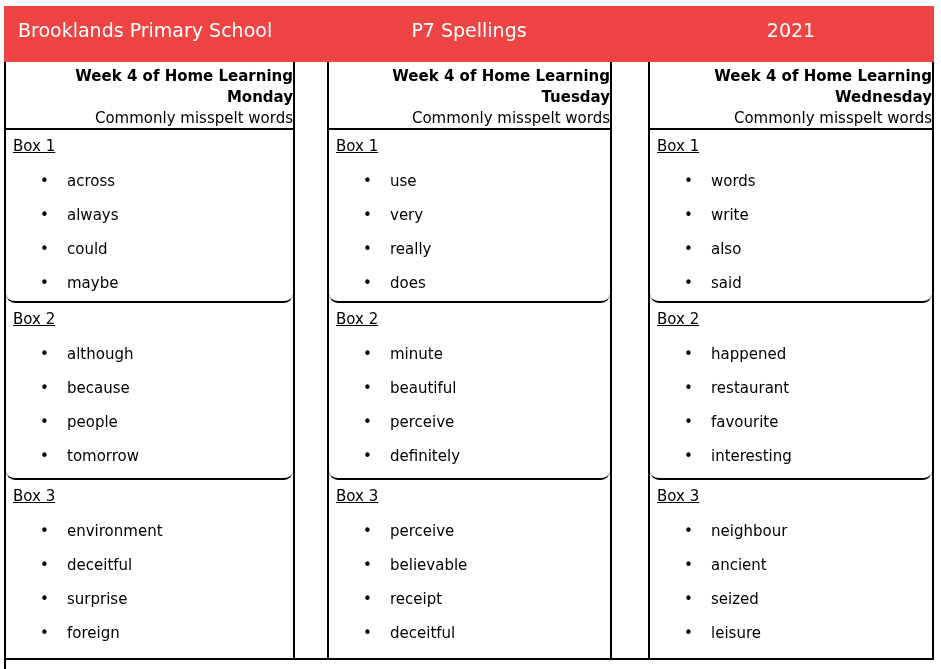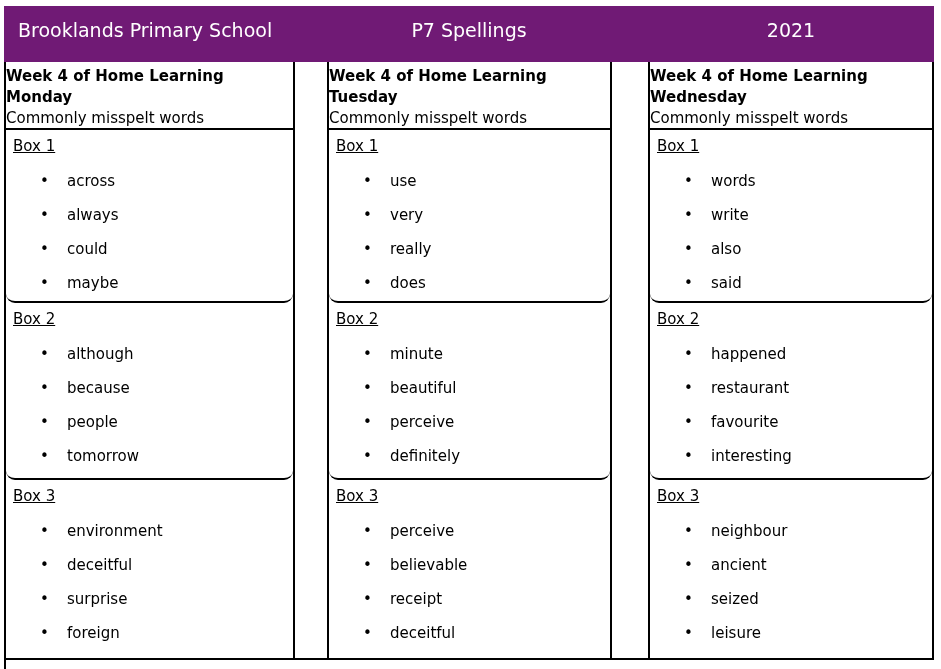--- a/index.html
+++ b/index.html
@@ -15,21 +15,21 @@
     font-family: "DejaVu Sans", sans-serif;
     color: #000000;
   }
   
   .banner {
     position: absolute;
     left: 4px;
     top: 6px;
     width: 930px;
     height: 56px;
-    background: #701a75;
+    background: #ef4444;
     color: #ffffff;
   }
   .banner span {
     position: absolute;
     top: 13px;
     font-size: 19px;
     white-space: nowrap;
   }
   .banner .school { left: 14px; }
   .banner .subject { left: 50%; transform: translateX(-50%); }
@@ -52,21 +52,21 @@
     border-right: 2px solid #000000;
     background: #ffffff;
   }
   .gutter {
     background: #ffffff;
   }
   .col-header {
     box-sizing: border-box;
     height: 68px;
     border-bottom: 2px solid #000000;
-    text-align: left;
+    text-align: right;
     padding-top: 4px;
     font-size: 15px;
     line-height: 21px;
   }
   .col-header .week,
   .col-header .day {
     font-weight: bold;
   }
   .box {
     box-sizing: border-box;

